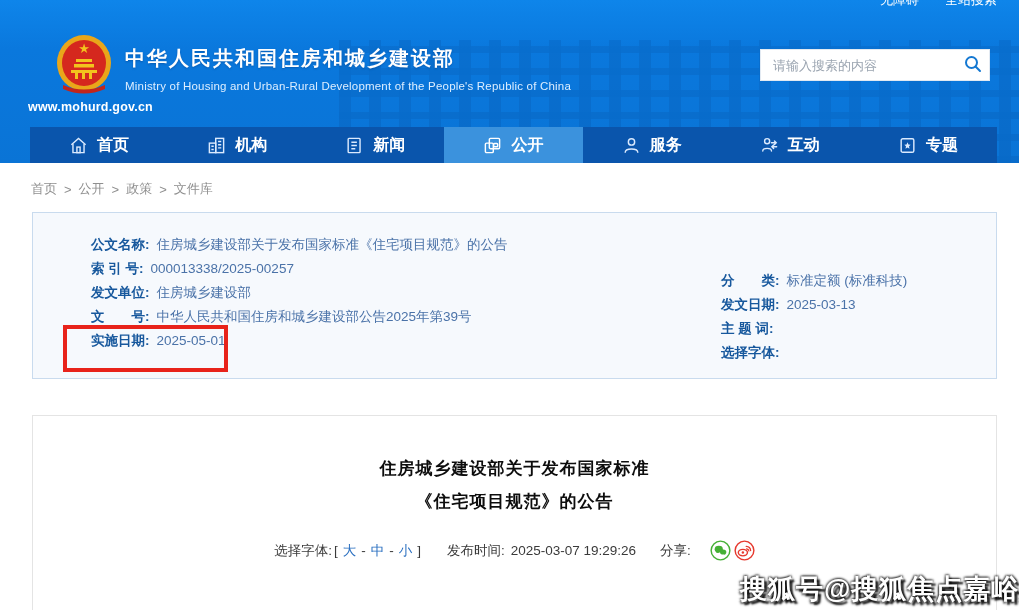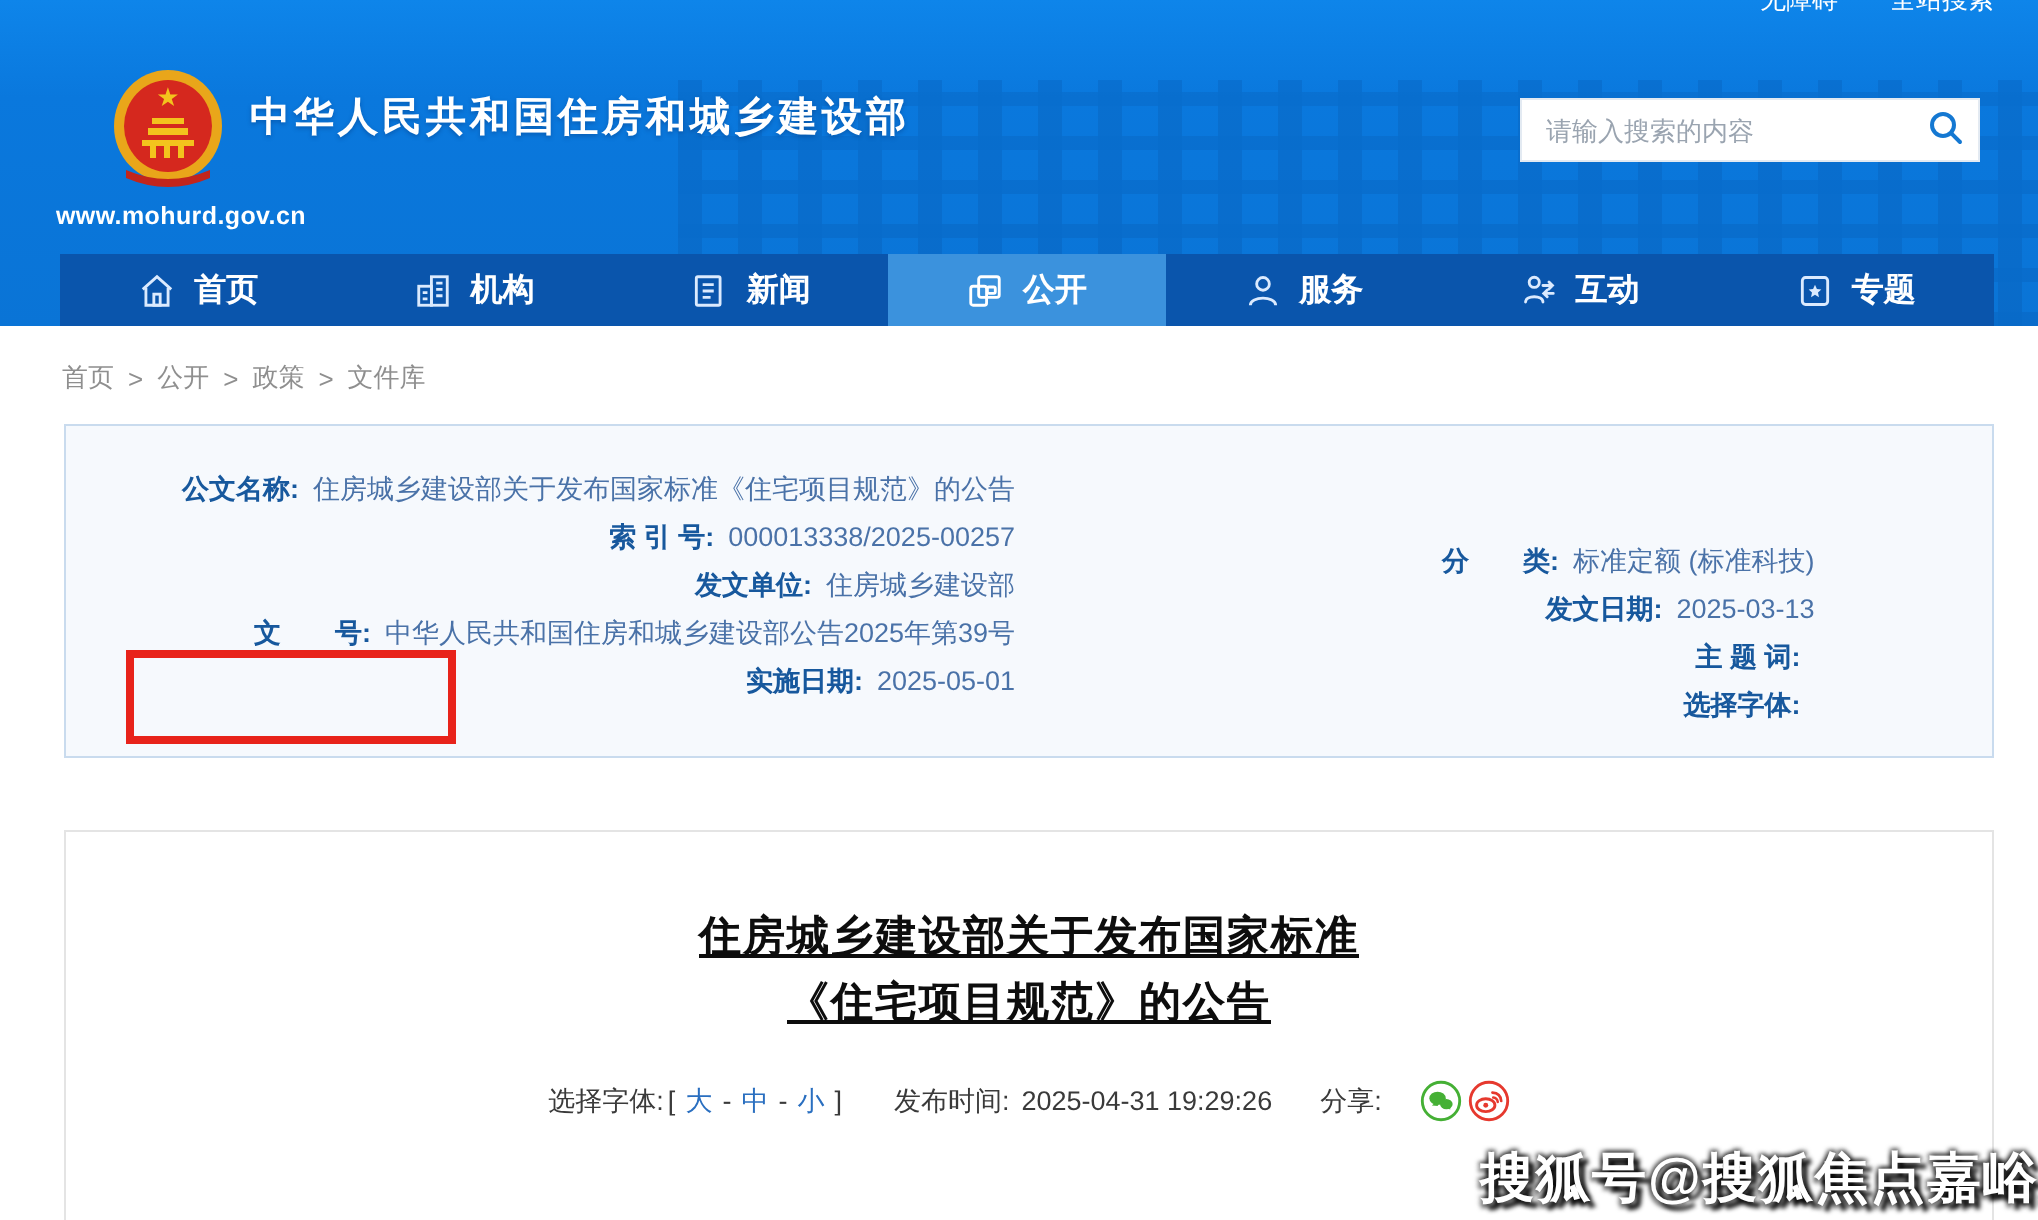--- a/index.html
+++ b/index.html
@@ -42,34 +42,34 @@
   .nav-item svg { display:block; }
 
   
   .breadcrumb { position:absolute; left:31px; top:180px; display:flex; gap:7px;
          font-size:13px; color:#8f8f8f; align-items:center; }
   .breadcrumb .crumb { cursor:pointer; }
 
   
   .meta-box { position:absolute; left:32px; top:212px; width:965px; height:167px;
          background:#f6f9fd; border:1px solid #c9dbee; }
-  .meta-col { position:absolute;text-align:right; }
+  .meta-col { position:absolute; }
   .meta-left  { left:58px;  top:20px; }
   .meta-right { left:688px; top:56px; }
   .meta-row { height:24px; line-height:24px; font-size:13.5px; white-space:nowrap; }
   .meta-label { color:#17589d; font-weight:bold; }
   .meta-value { color:#4a72a8; margin-left:7px; }
   .red-annotation { position:absolute; left:30px; top:112px; width:165px; height:47px;
          border:4px solid #e8231b; pointer-events:none; }
 
   
   .article-box { position:absolute; left:32px; top:415px; width:965px; height:240px;
          background:#fff; border:1px solid #e4e4e4; }
-  .article-title { margin-top:36px; text-align:center; font-size:21px; font-weight:bold;
-         color:#0d0d0d; line-height:33px; letter-spacing:1px;text-decoration:underline; }
+  .article-title { margin-top:36px; text-align:center; font-size:17px; font-weight:bold;
+         color:#0d0d0d; line-height:33px; letter-spacing:1px; }
   .article-meta { margin-top:22px; display:flex; justify-content:center; align-items:center;
          font-size:13.5px; color:#3a3a3a; }
   .article-meta .lbl { color:#3a3a3a; }
   .font-link { color:#2a6fc0; cursor:pointer; margin:0 3px; }
   .bracket { color:#3a3a3a; margin:0 2px; }
   .pub-label { margin-left:24px; }
   .pub-time { margin-left:6px; }
   .share-label { margin-left:24px; margin-right:16px; }
   .share-ico { margin-left:3px; cursor:pointer; display:flex; align-items:center; }
 
@@ -105,20 +105,21 @@
           <rect x="27" y="40" width="3" height="6" fill="#f3c31d"></rect>
           <rect x="34" y="40" width="3" height="6" fill="#f3c31d"></rect>
           <path d="M8 52 Q29 61 50 52 L50 56 Q29 65 8 56 Z" fill="#c2251c"></path>
         </svg>
       </span>
       <div class="site-url">www.mohurd.gov.cn</div>
     </div>
 
     <div class="title-block">
       <div class="site-title">中华人民共和国住房和城乡建设部</div>
+      <div class="site-subtitle">Ministry of Housing and Urban-Rural Development of the People's Republic of China</div>
     </div>
 
     <div class="searchbox">
       <input type="text" placeholder="请输入搜索的内容" style="">
       <button class="search-btn">
         <span>
           <svg width="20" height="20" viewBox="0 0 20 20" fill="none" stroke="#1478d2" stroke-width="2" stroke-linecap="round">
             <circle cx="8.5" cy="8.5" r="5.5"></circle>
               <path d="M12.8 12.8 L17 17"></path>
           </svg>
@@ -251,21 +252,21 @@
     <div class="article-meta">
       <span class="lbl">选择字体:</span>
       <span class="bracket">[</span>
         <span class="font-link">大</span>
         <span class="bracket">-</span>
         <span class="font-link">中</span>
         <span class="bracket">-</span>
         <span class="font-link">小</span>
         <span class="bracket">]</span>
       <span class="lbl pub-label">发布时间:</span>
-      <span class="pub-time">2025-04-31 19:29:26</span>
+      <span class="pub-time">2025-03-07 19:29:26</span>
       <span class="lbl share-label">分享:</span>
       <span class="share-ico">
         <svg width="21" height="21" viewBox="0 0 22 22">
           <circle cx="11" cy="11" r="9.8" fill="#fff" stroke="#45b035" stroke-width="1.5"></circle>
           <ellipse cx="9.2" cy="9.6" rx="4.3" ry="3.5" fill="#45b035"></ellipse>
           <ellipse cx="13.8" cy="12.6" rx="3.3" ry="2.7" fill="#45b035"></ellipse>
           <polygon points="6.2,13.4 8.2,11.6 9.6,13.6" fill="#45b035"></polygon>
           <polygon points="15.8,15.6 14.2,14 16,13.4" fill="#45b035"></polygon>
         </svg>
       </span>

